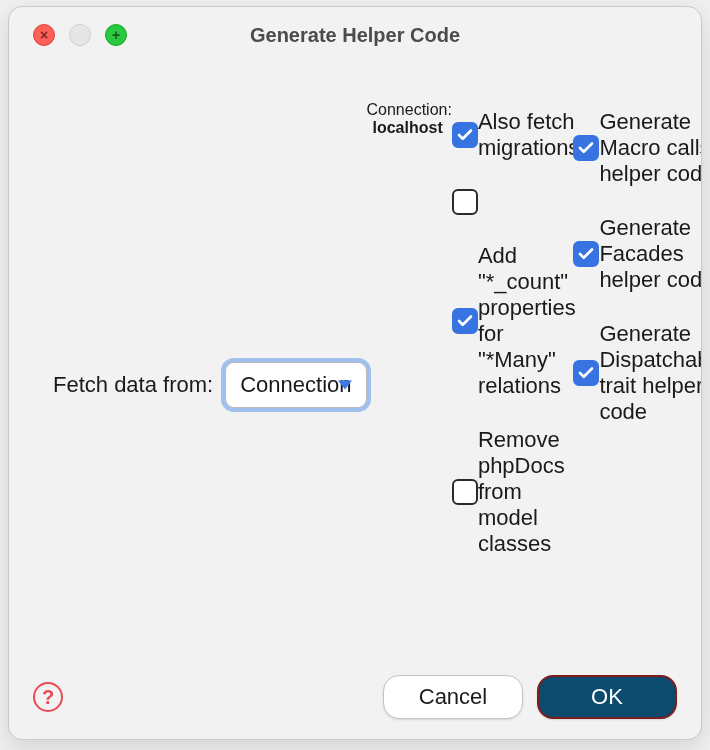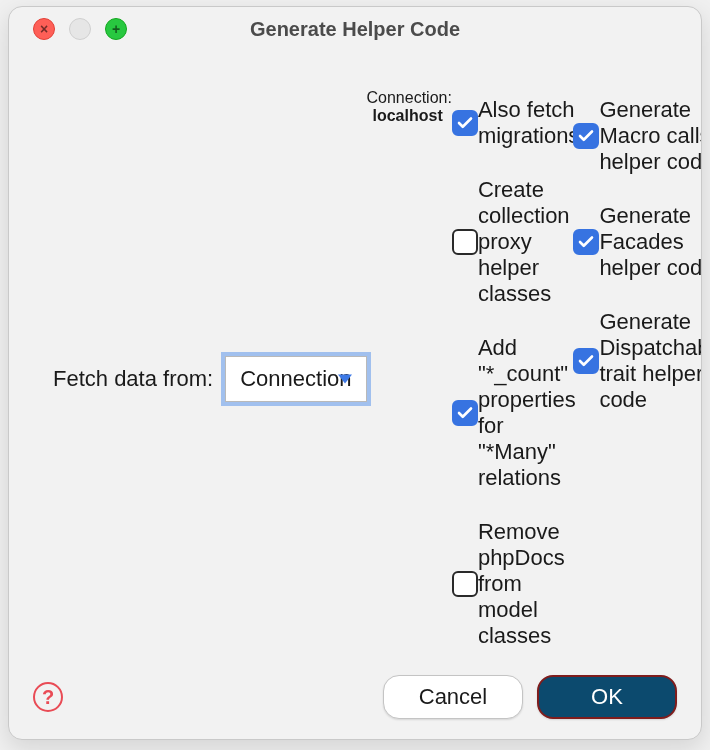--- a/index.html
+++ b/index.html
@@ -65,21 +65,21 @@
     align-items: center;
     gap: 12px;
     margin-top: 26px;
   }
   .row-fetch label { white-space: nowrap; }
   .select {
     flex: 1;
     height: 46px;
     background: #fff;
     border: 1px solid #b9b9b9;
-    border-radius: 0;
+    border-radius: 9px;
     box-shadow: 0 0 0 4px rgba(61,131,232,0.45);
     display: flex;
     align-items: center;
     padding: 0 14px;
     position: relative;
     cursor: pointer;
   }
   .select .chevron {
     position:absolute; right:14px; top:50%; transform:translateY(-50%);
     width:0;height:0;
@@ -189,21 +189,20 @@
       <div class="opt">
         <div class="cb checked">
           <svg viewBox="0 0 24 24">
               <path d="M4 12l5 5L20 6" stroke="#fff" stroke-width="3.5" fill="none" stroke-linecap="round" stroke-linejoin="round"></path>
             </svg>
         </div>
         <span>Also fetch migrations</span>
       </div>
       <div class="opt">
         <div class="cb unchecked"></div>
-        <span>Create collection proxy helper classes</span>
       </div>
       <div class="opt">
         <div class="cb checked">
           <svg viewBox="0 0 24 24">
               <path d="M4 12l5 5L20 6" stroke="#fff" stroke-width="3.5" fill="none" stroke-linecap="round" stroke-linejoin="round"></path>
             </svg>
         </div>
         <span>Add "*_count" properties for "*Many" relations</span>
       </div>
       <div class="opt">

